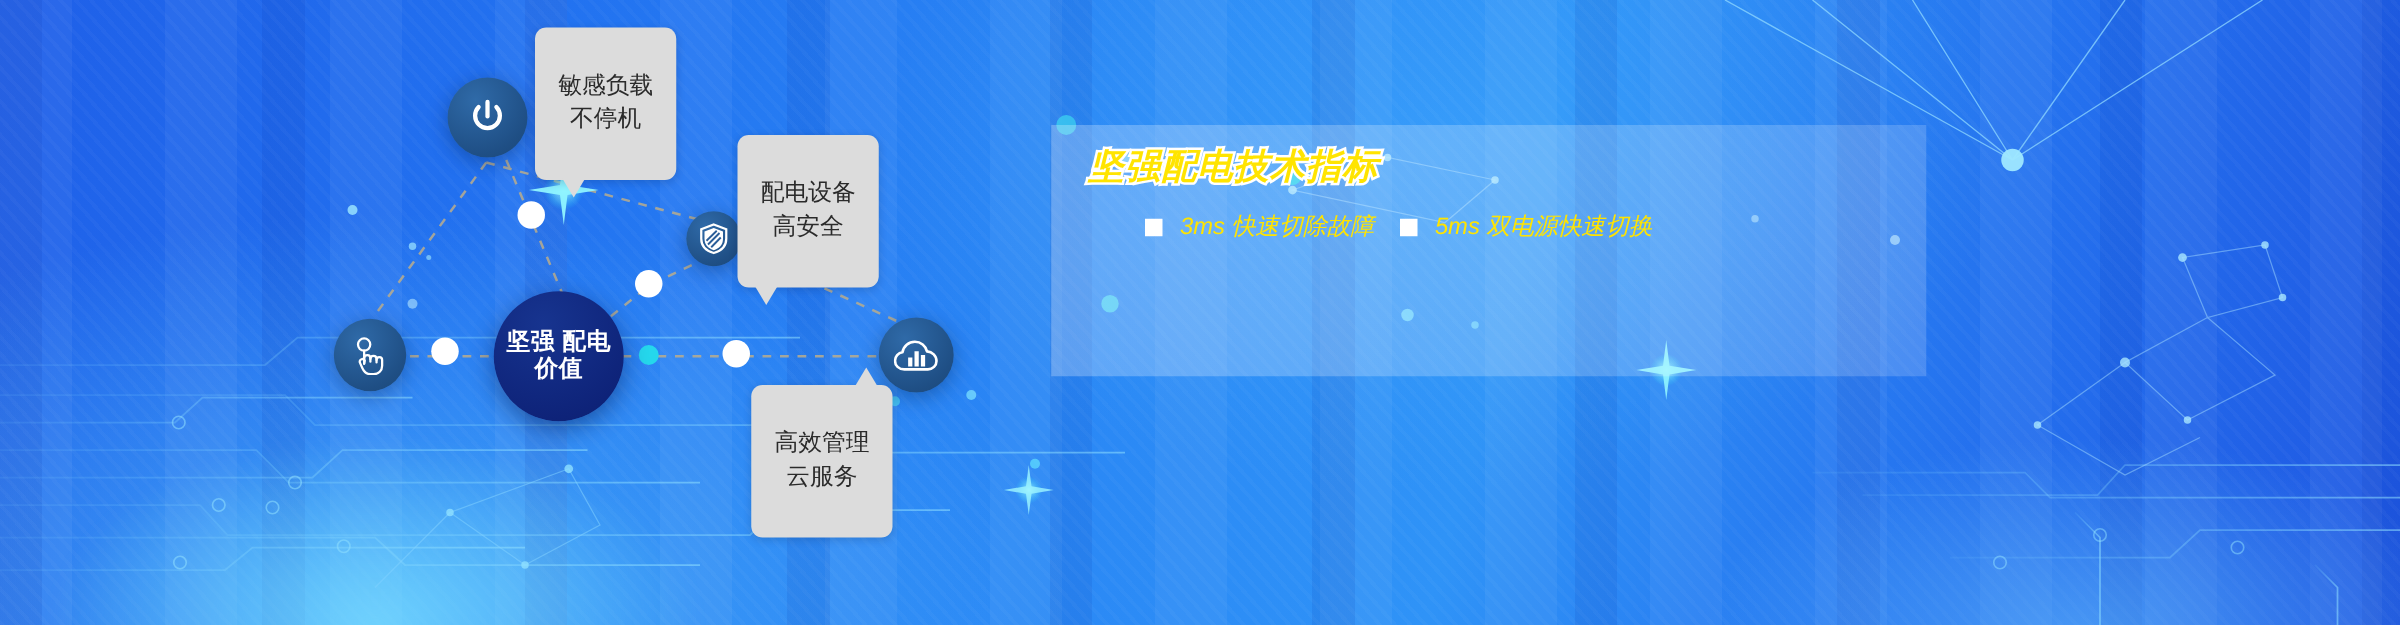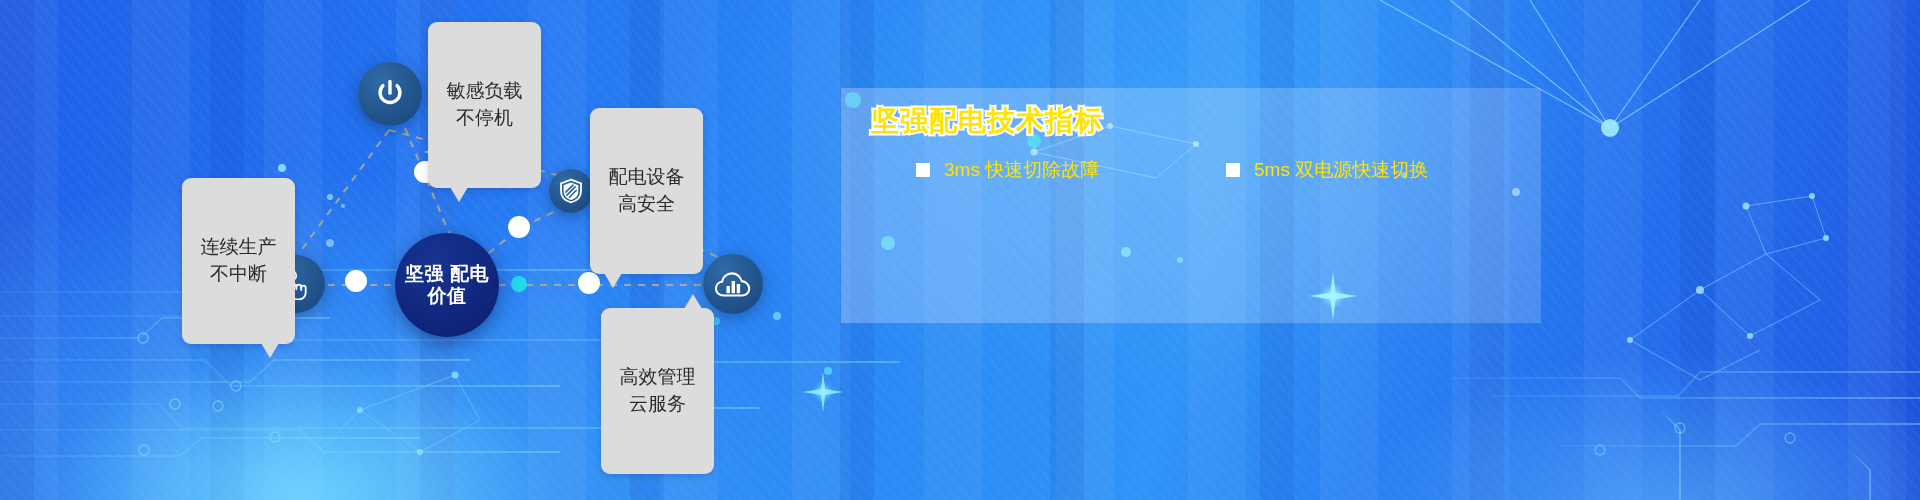--- a/index.html
+++ b/index.html
@@ -62,38 +62,39 @@
     color:#fff;display:flex;align-items:center;
     text-align:center;line-height:1.18;font-weight:bold;font-size:19px;
     letter-spacing:.5px;
     box-shadow:0 6px 20px rgba(2,20,70,.45);
   }
 
   
   .bubble{
     position:absolute;background:#dcdcdc;border-radius:9px;
     color:#2b2b2b;font-size:19px;line-height:1.42;text-align:center;
-    padding:29px 17px;white-space:pre-line;font-weight:500;
+    padding:7px 17px;white-space:pre-line;font-weight:500;
     box-shadow:0 2px 7px rgba(0,20,60,.18);
   }
   .bubble .tail{position:absolute;width:0;height:0;}
 
   
   .panel{
-    position:absolute;left:841px;top:88px;width:700px;height:235px;
+    position:absolute;left:841px;top:100px;width:700px;height:201px;
     background:linear-gradient(100deg,rgba(255,255,255,.26),rgba(255,255,255,.17));
+    font-style:italic;
   }
   .panel-title{
     position:absolute;left:30px;top:14px;
     font-size:28px;font-weight:bold;color:#ffe400;letter-spacing:1px;
     -webkit-text-stroke:4px #ffffff;paint-order:stroke fill;
   }
   .panel-grid{
     position:absolute;left:75px;top:72px;width:610px;
-    display:grid;grid-template-columns:1fr 1fr;
+    display:grid;grid-template-columns:1fr 1fr 1fr;
     row-gap:21px;column-gap:10px;
   }
   .item{display:flex;align-items:center;gap:14px;}
   .sq{width:14px;height:14px;background:#ffffff;flex:none;}
   .item-label{color:#ffe400;font-size:19px;white-space:nowrap;line-height:1;}
 </style>
 </head>
 <body>
 
 <div id="stage">
@@ -301,25 +302,20 @@
 不停机</span>
     <span class="tail" style="left:22px;bottom:-14px;border-left:9px solid transparent;border-right:9px solid transparent;border-top:15px solid #dcdcdc;"></span>
   </div>
 
   <div class="bubble" style="left:590px;top:108px;width:79px;">
     <span>配电设备
 高安全</span>
     <span class="tail" style="left:14px;bottom:-14px;border-left:9px solid transparent;border-right:9px solid transparent;border-top:15px solid #dcdcdc;"></span>
   </div>
 
-  <div class="bubble" style="left:182px;top:178px;width:79px;">
-    <span>连续生产
-不中断</span>
-    <span class="tail" style="right:16px;bottom:-14px;border-left:9px solid transparent;border-right:9px solid transparent;border-top:15px solid #dcdcdc;"></span>
-  </div>
 
   <div class="bubble" style="left:601px;top:308px;width:79px;">
     <span>高效管理
 云服务</span>
     <span class="tail" style="right:12px;top:-14px;border-left:9px solid transparent;border-right:9px solid transparent;border-bottom:15px solid #dcdcdc;"></span>
   </div>
 
   <div class="panel">
     <div class="panel-title">坚强配电技术指标</div>
     <div class="panel-grid">

